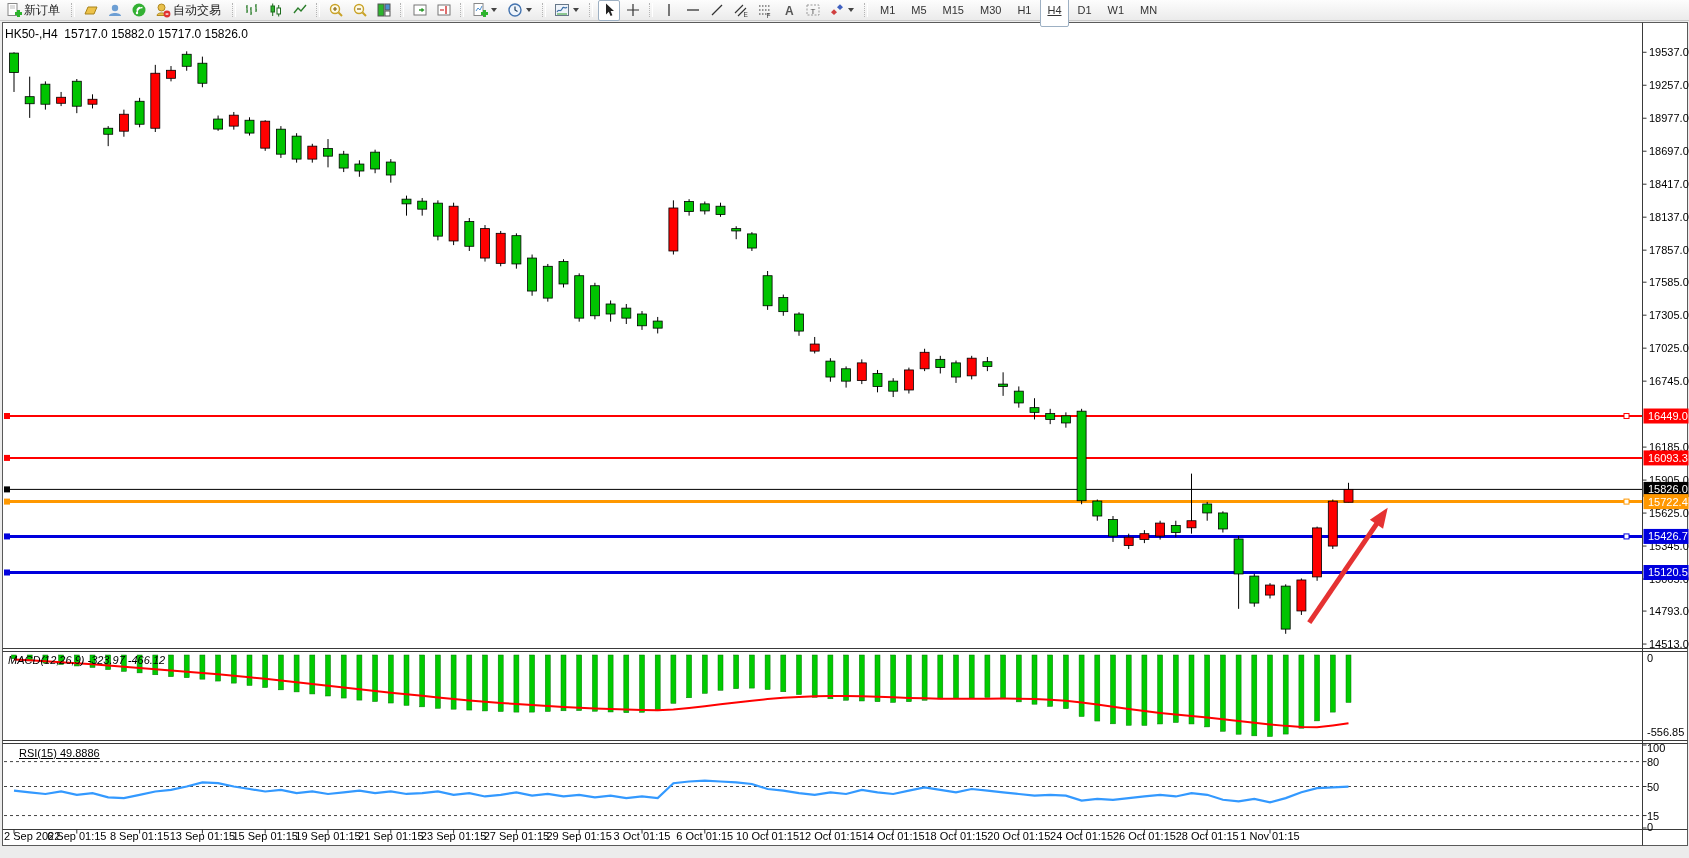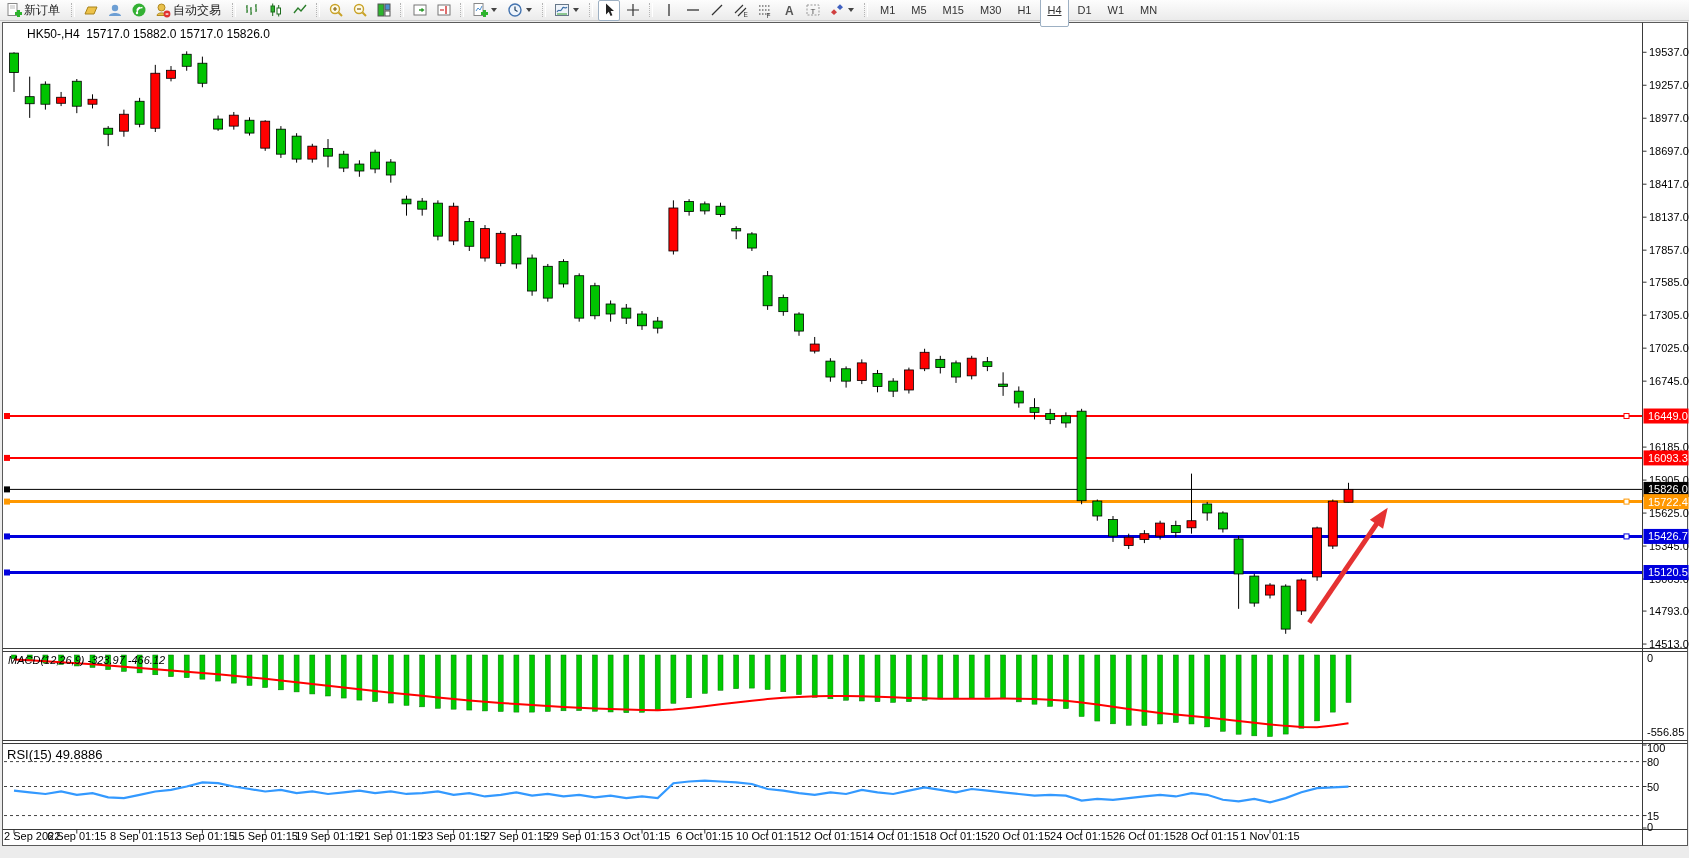--- a/index.html
+++ b/index.html
@@ -12,23 +12,23 @@
   .tbtn .lab{font-size:12px;color:#222;margin:0 3px 0 2px;white-space:nowrap;}
   .tbtn svg{display:block;}
   .caret{width:0;height:0;border-left:3px solid transparent;border-right:3px solid transparent;border-top:4px solid #444;margin:0 2px 0 3px;}
   .grip{width:2px;height:14px;border-left:1px dotted #b5b5b5;border-right:1px solid #fff;margin:0 4px;}
   .tfbtn{font-size:11px;color:#333;padding:10px 6px;margin:0 1px;border:1px solid transparent;border-radius:2px;}
   .tfbtn.active{background:#fff;border:1px solid #9db0c3;text-decoration:underline;}
   .toolbar-right{position:absolute;right:6px;top:1px;display:flex;align-items:center;height:19px;}
   .badge{position:relative;left:-7px;top:-5px;min-width:13px;height:13px;background:#e03224;color:#fff;border-radius:7px;
     font-size:10px;line-height:13px;text-align:center;font-weight:bold;padding:0 2px;box-sizing:border-box;}
   
-  .chart-title{position:absolute;left:27px;top:27px;font-size:12px;color:#000;white-space:pre;z-index:3;}
+  .chart-title{position:absolute;left:5px;top:27px;font-size:12px;color:#000;white-space:pre;z-index:3;}
   .macd-label{position:absolute;left:8px;top:654px;font-size:11px;color:#000;z-index:3;font-style:italic;}
-  .rsi-label{position:absolute;left:7px;top:747px;font-size:13px;color:#000;z-index:3;}
+  .rsi-label{position:absolute;left:19px;top:747px;font-size:11px;color:#000;z-index:3;text-decoration:underline;}
   svg text{font-family:"Liberation Sans","DejaVu Sans",sans-serif;}
 </style>
 </head>
 <body>
 
 <div class="stage">
   <div class="toolbar" id="toolbar">
       <span class="tbtn">
         <span>
           <svg width="16" height="16" viewBox="0 0 16 16">

